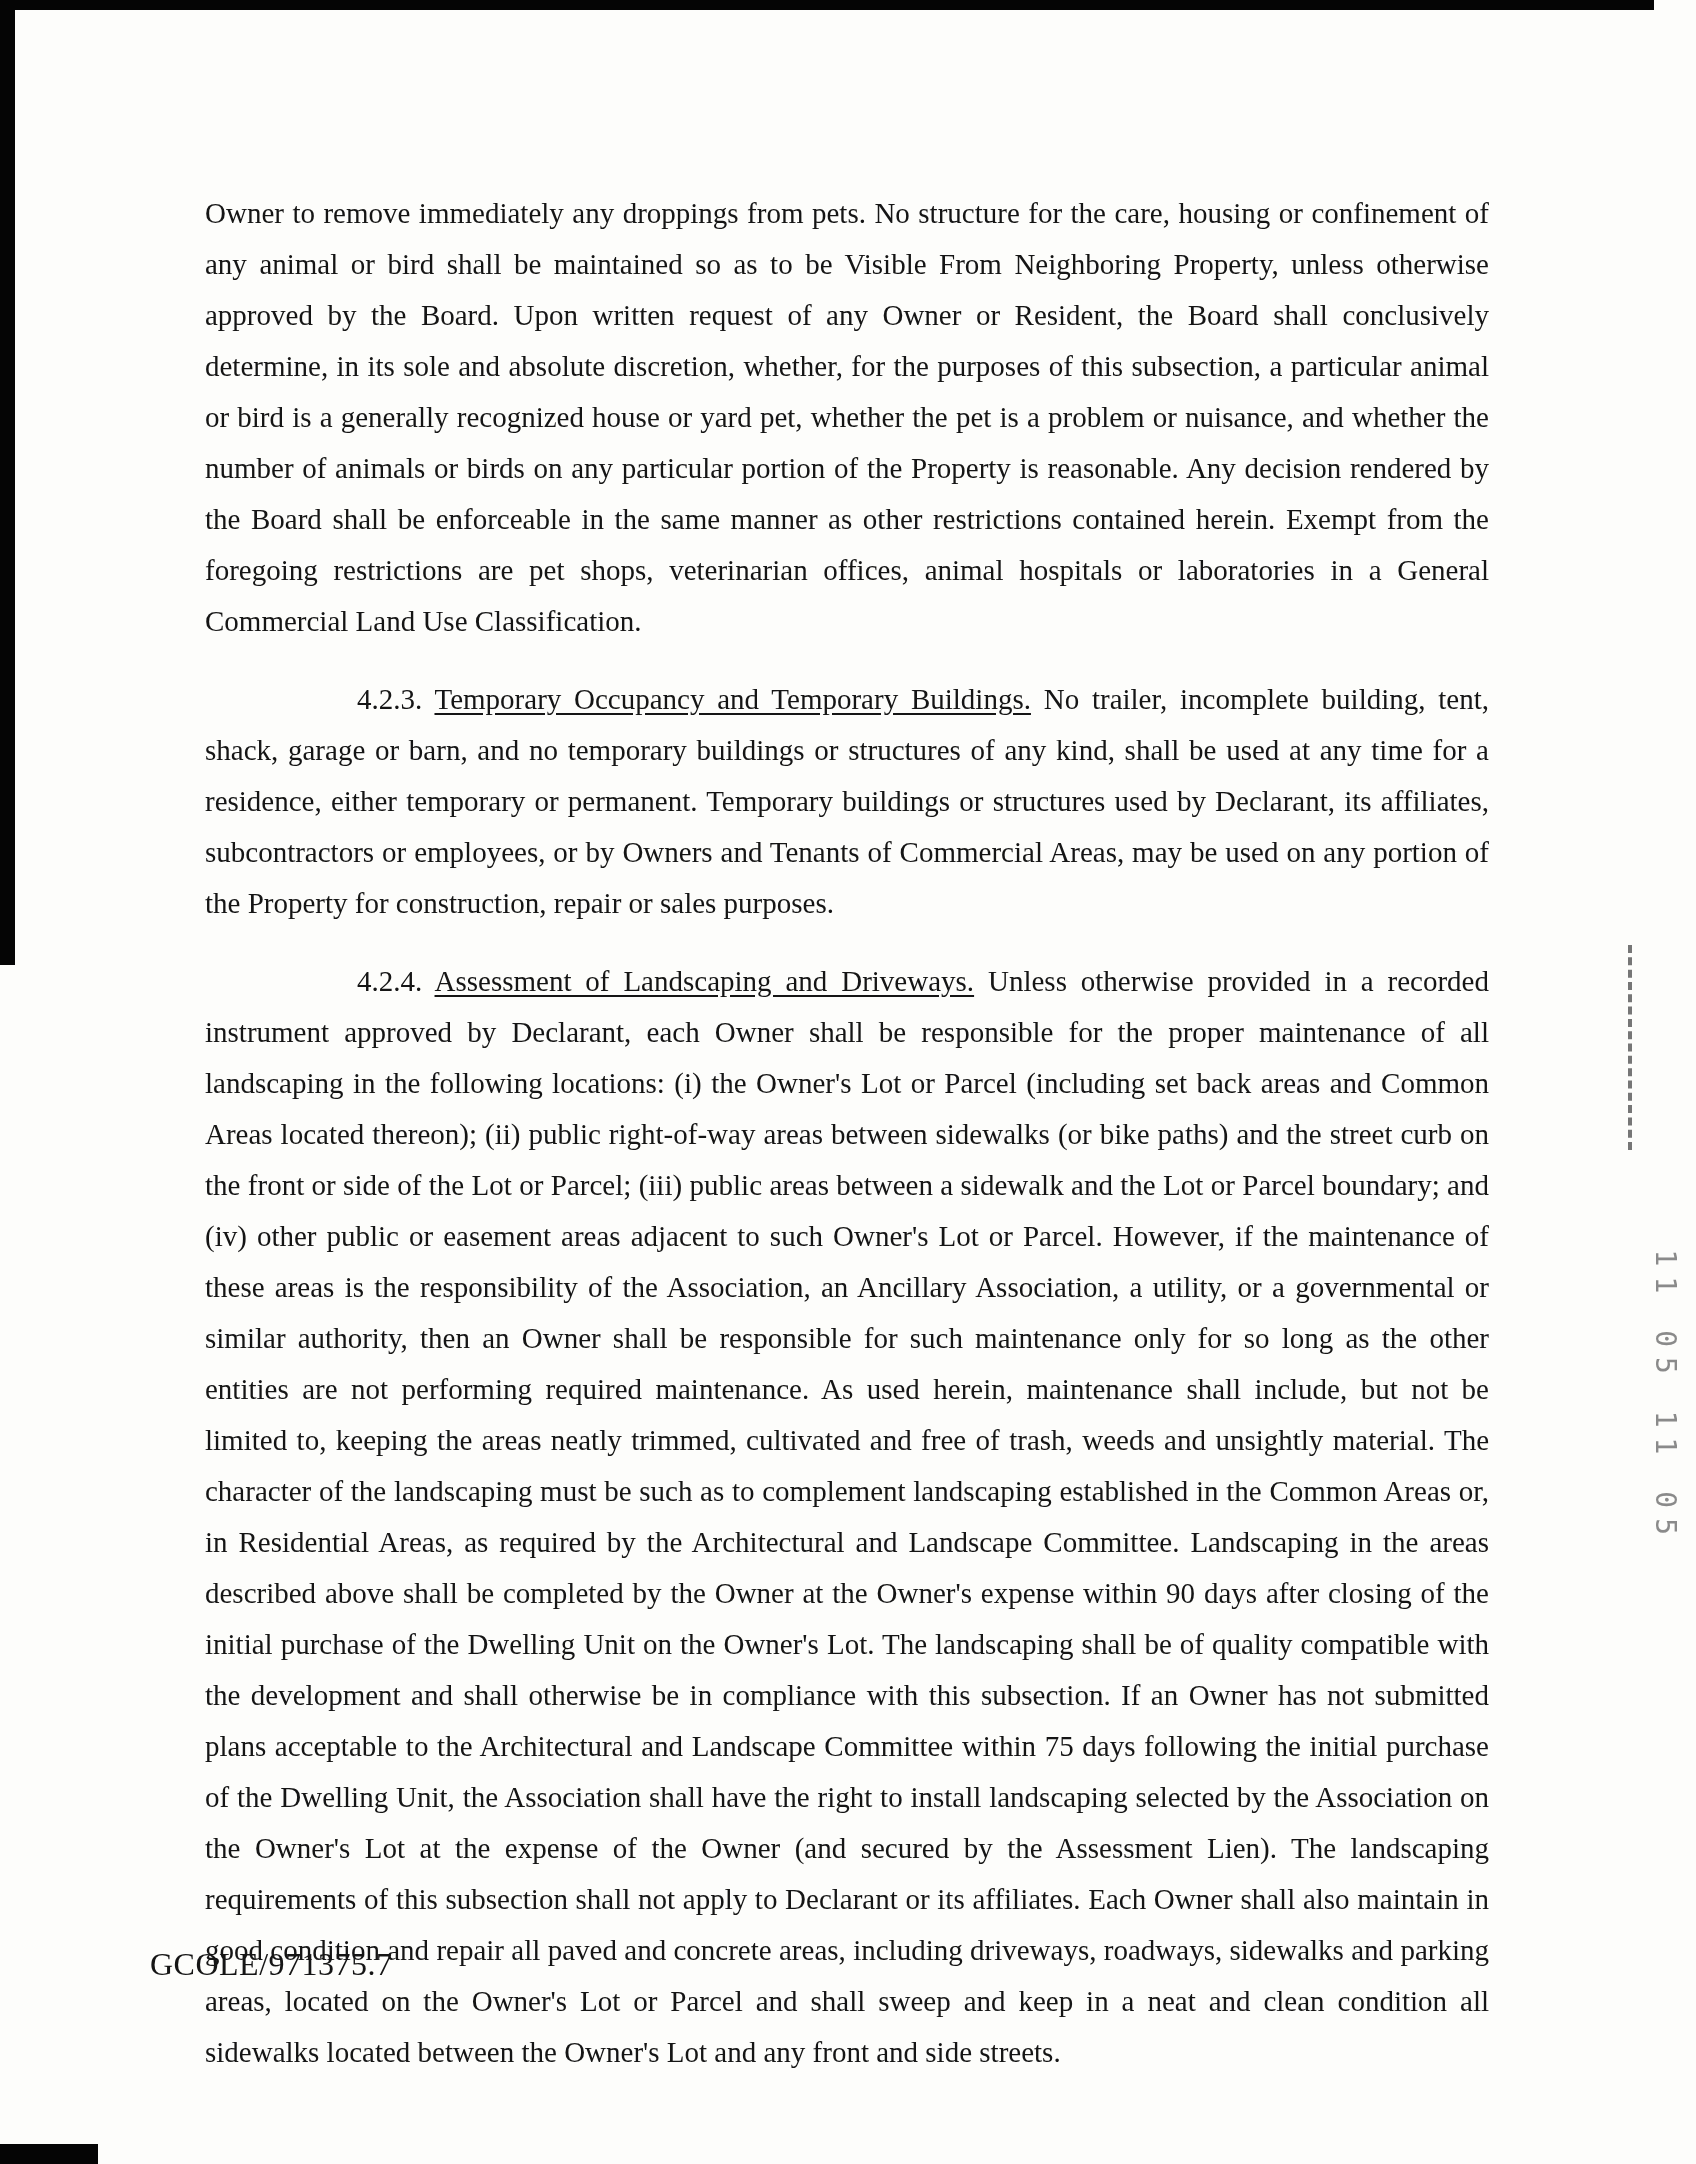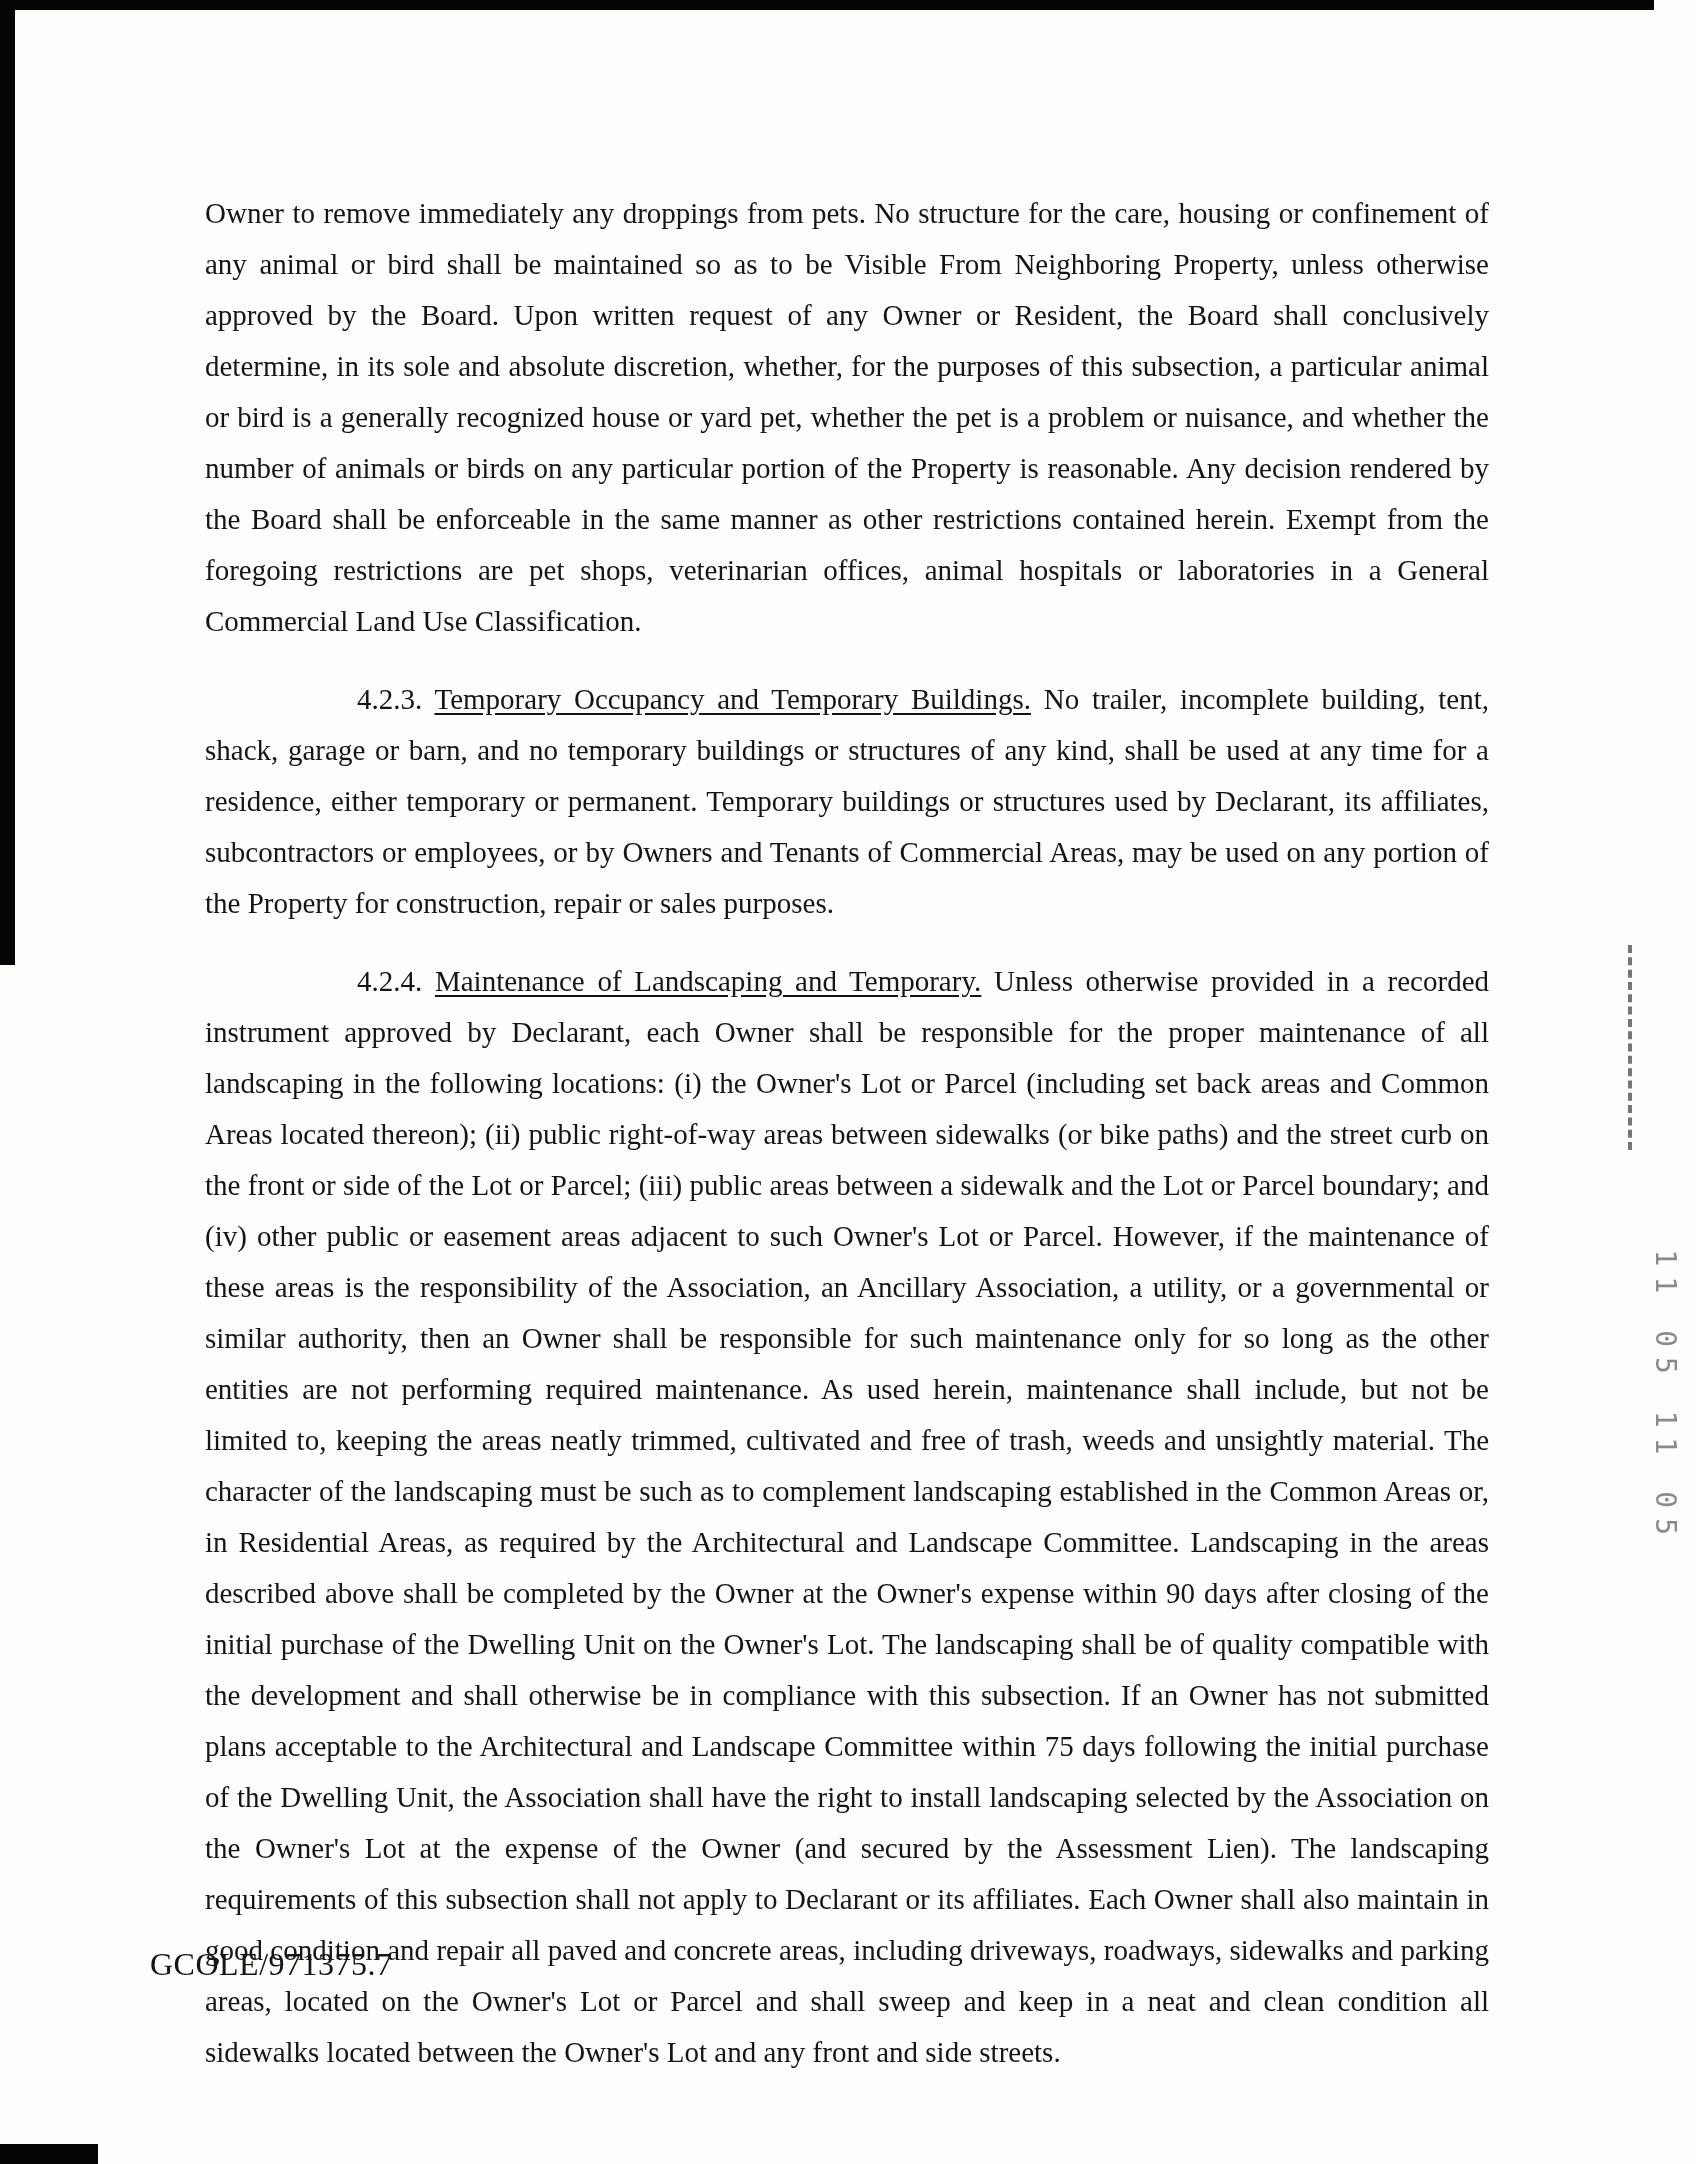--- a/index.html
+++ b/index.html
@@ -106,21 +106,21 @@
     <p>Owner to remove immediately any droppings from pets. No structure for the care, housing or confinement of any animal or bird shall be maintained so as to be Visible From Neighboring Property, unless otherwise approved by the Board. Upon written request of any Owner or Resident, the Board shall conclusively determine, in its sole and absolute discretion, whether, for the purposes of this subsection, a particular animal or bird is a generally recognized house or yard pet, whether the pet is a problem or nuisance, and whether the number of animals or birds on any particular portion of the Property is reasonable. Any decision rendered by the Board shall be enforceable in the same manner as other restrictions contained herein. Exempt from the foregoing restrictions are pet shops, veterinarian offices, animal hospitals or laboratories in a General Commercial Land Use Classification.</p>
 
     <p class="para-indent">
       <span>4.2.3.</span>
       <span class="sec-title">Temporary Occupancy and Temporary Buildings.</span>
       <span>No trailer, incomplete building, tent, shack, garage or barn, and no temporary buildings or structures of any kind, shall be used at any time for a residence, either temporary or permanent. Temporary buildings or structures used by Declarant, its affiliates, subcontractors or employees, or by Owners and Tenants of Commercial Areas, may be used on any portion of the Property for construction, repair or sales purposes.</span>
     </p>
 
     <p class="para-indent">
       <span>4.2.4.</span>
-      <span class="sec-title">Maintenance of Landscaping and Temporary.</span>
+      <span class="sec-title">Assessment of Landscaping and Driveways.</span>
       <span>Unless otherwise provided in a recorded instrument approved by Declarant, each Owner shall be responsible for the proper maintenance of all landscaping in the following locations: (i) the Owner's Lot or Parcel (including set back areas and Common Areas located thereon); (ii) public right-of-way areas between sidewalks (or bike paths) and the street curb on the front or side of the Lot or Parcel; (iii) public areas between a sidewalk and the Lot or Parcel boundary; and (iv) other public or easement areas adjacent to such Owner's Lot or Parcel. However, if the maintenance of these areas is the responsibility of the Association, an Ancillary Association, a utility, or a governmental or similar authority, then an Owner shall be responsible for such maintenance only for so long as the other entities are not performing required maintenance. As used herein, maintenance shall include, but not be limited to, keeping the areas neatly trimmed, cultivated and free of trash, weeds and unsightly material. The character of the landscaping must be such as to complement landscaping established in the Common Areas or, in Residential Areas, as required by the Architectural and Landscape Committee. Landscaping in the areas described above shall be completed by the Owner at the Owner's expense within 90 days after closing of the initial purchase of the Dwelling Unit on the Owner's Lot. The landscaping shall be of quality compatible with the development and shall otherwise be in compliance with this subsection. If an Owner has not submitted plans acceptable to the Architectural and Landscape Committee within 75 days following the initial purchase of the Dwelling Unit, the Association shall have the right to install landscaping selected by the Association on the Owner's Lot at the expense of the Owner (and secured by the Assessment Lien). The landscaping requirements of this subsection shall not apply to Declarant or its affiliates. Each Owner shall also maintain in good condition and repair all paved and concrete areas, including driveways, roadways, sidewalks and parking areas, located on the Owner's Lot or Parcel and shall sweep and keep in a neat and clean condition all sidewalks located between the Owner's Lot and any front and side streets.</span>
     </p>
 
   </div>
 
   <div class="doc-id">GCOLE/971375.7</div>
 
 </div>
 
 </body></html>

